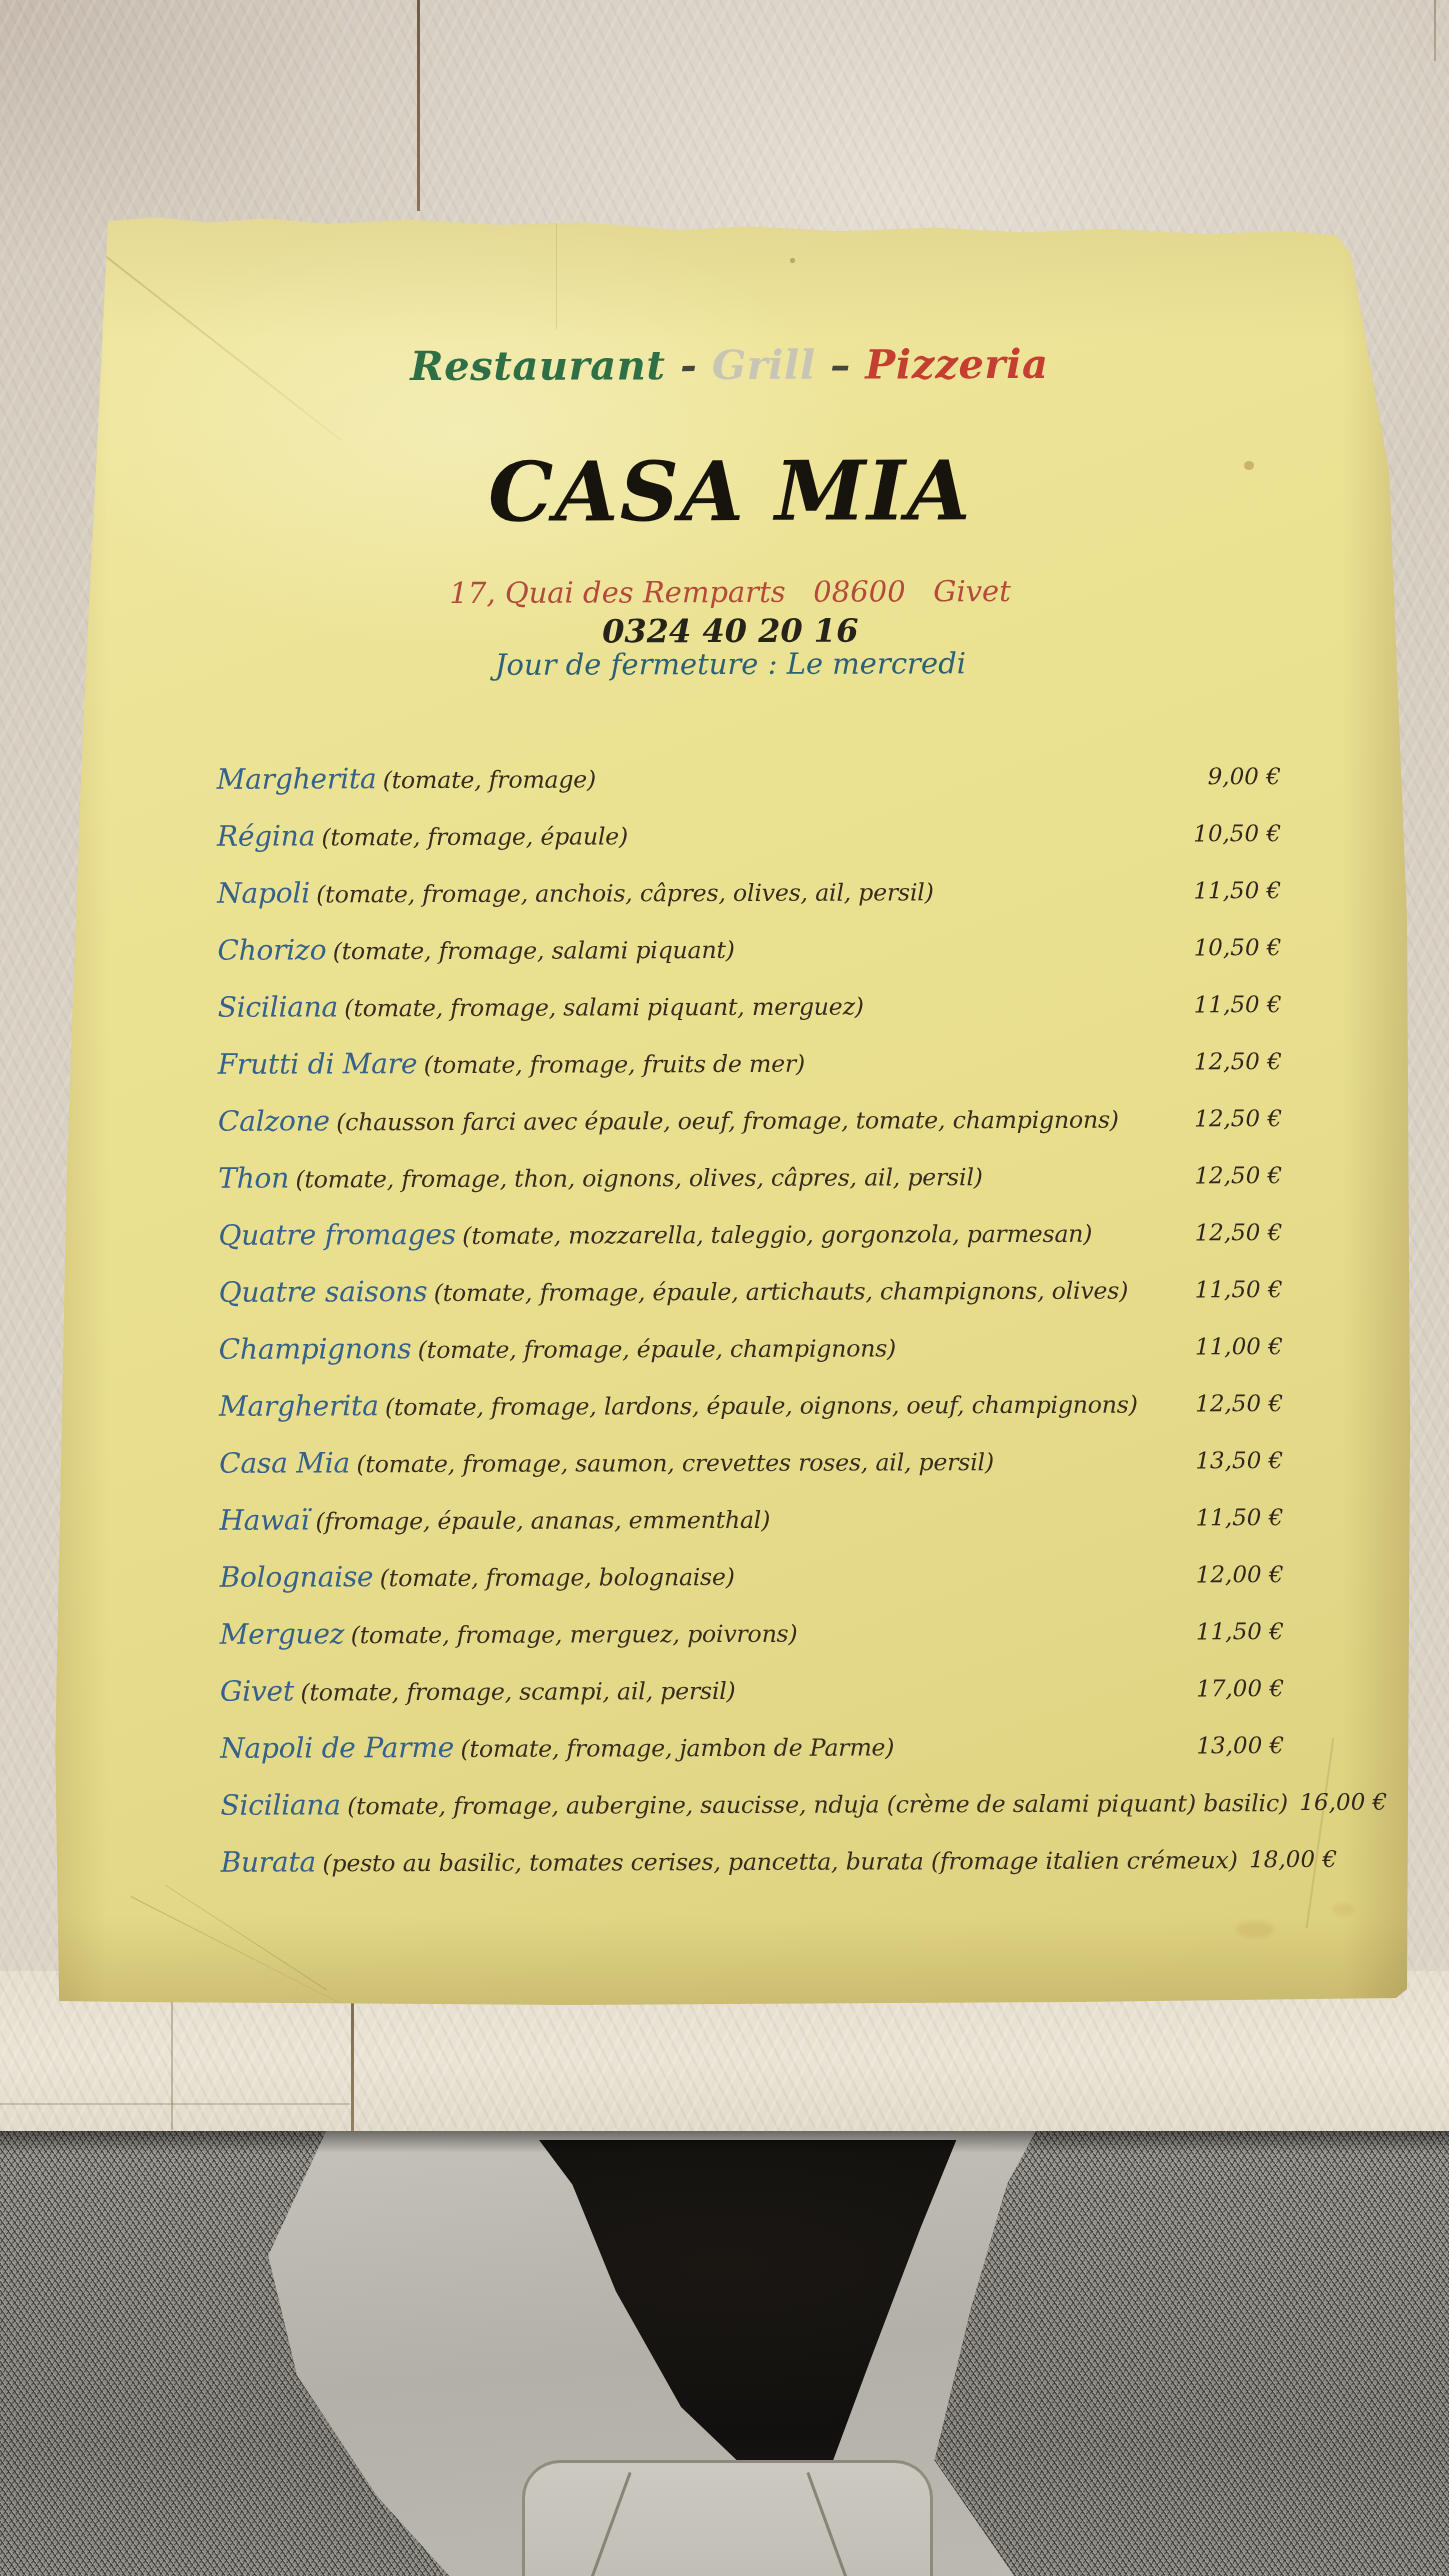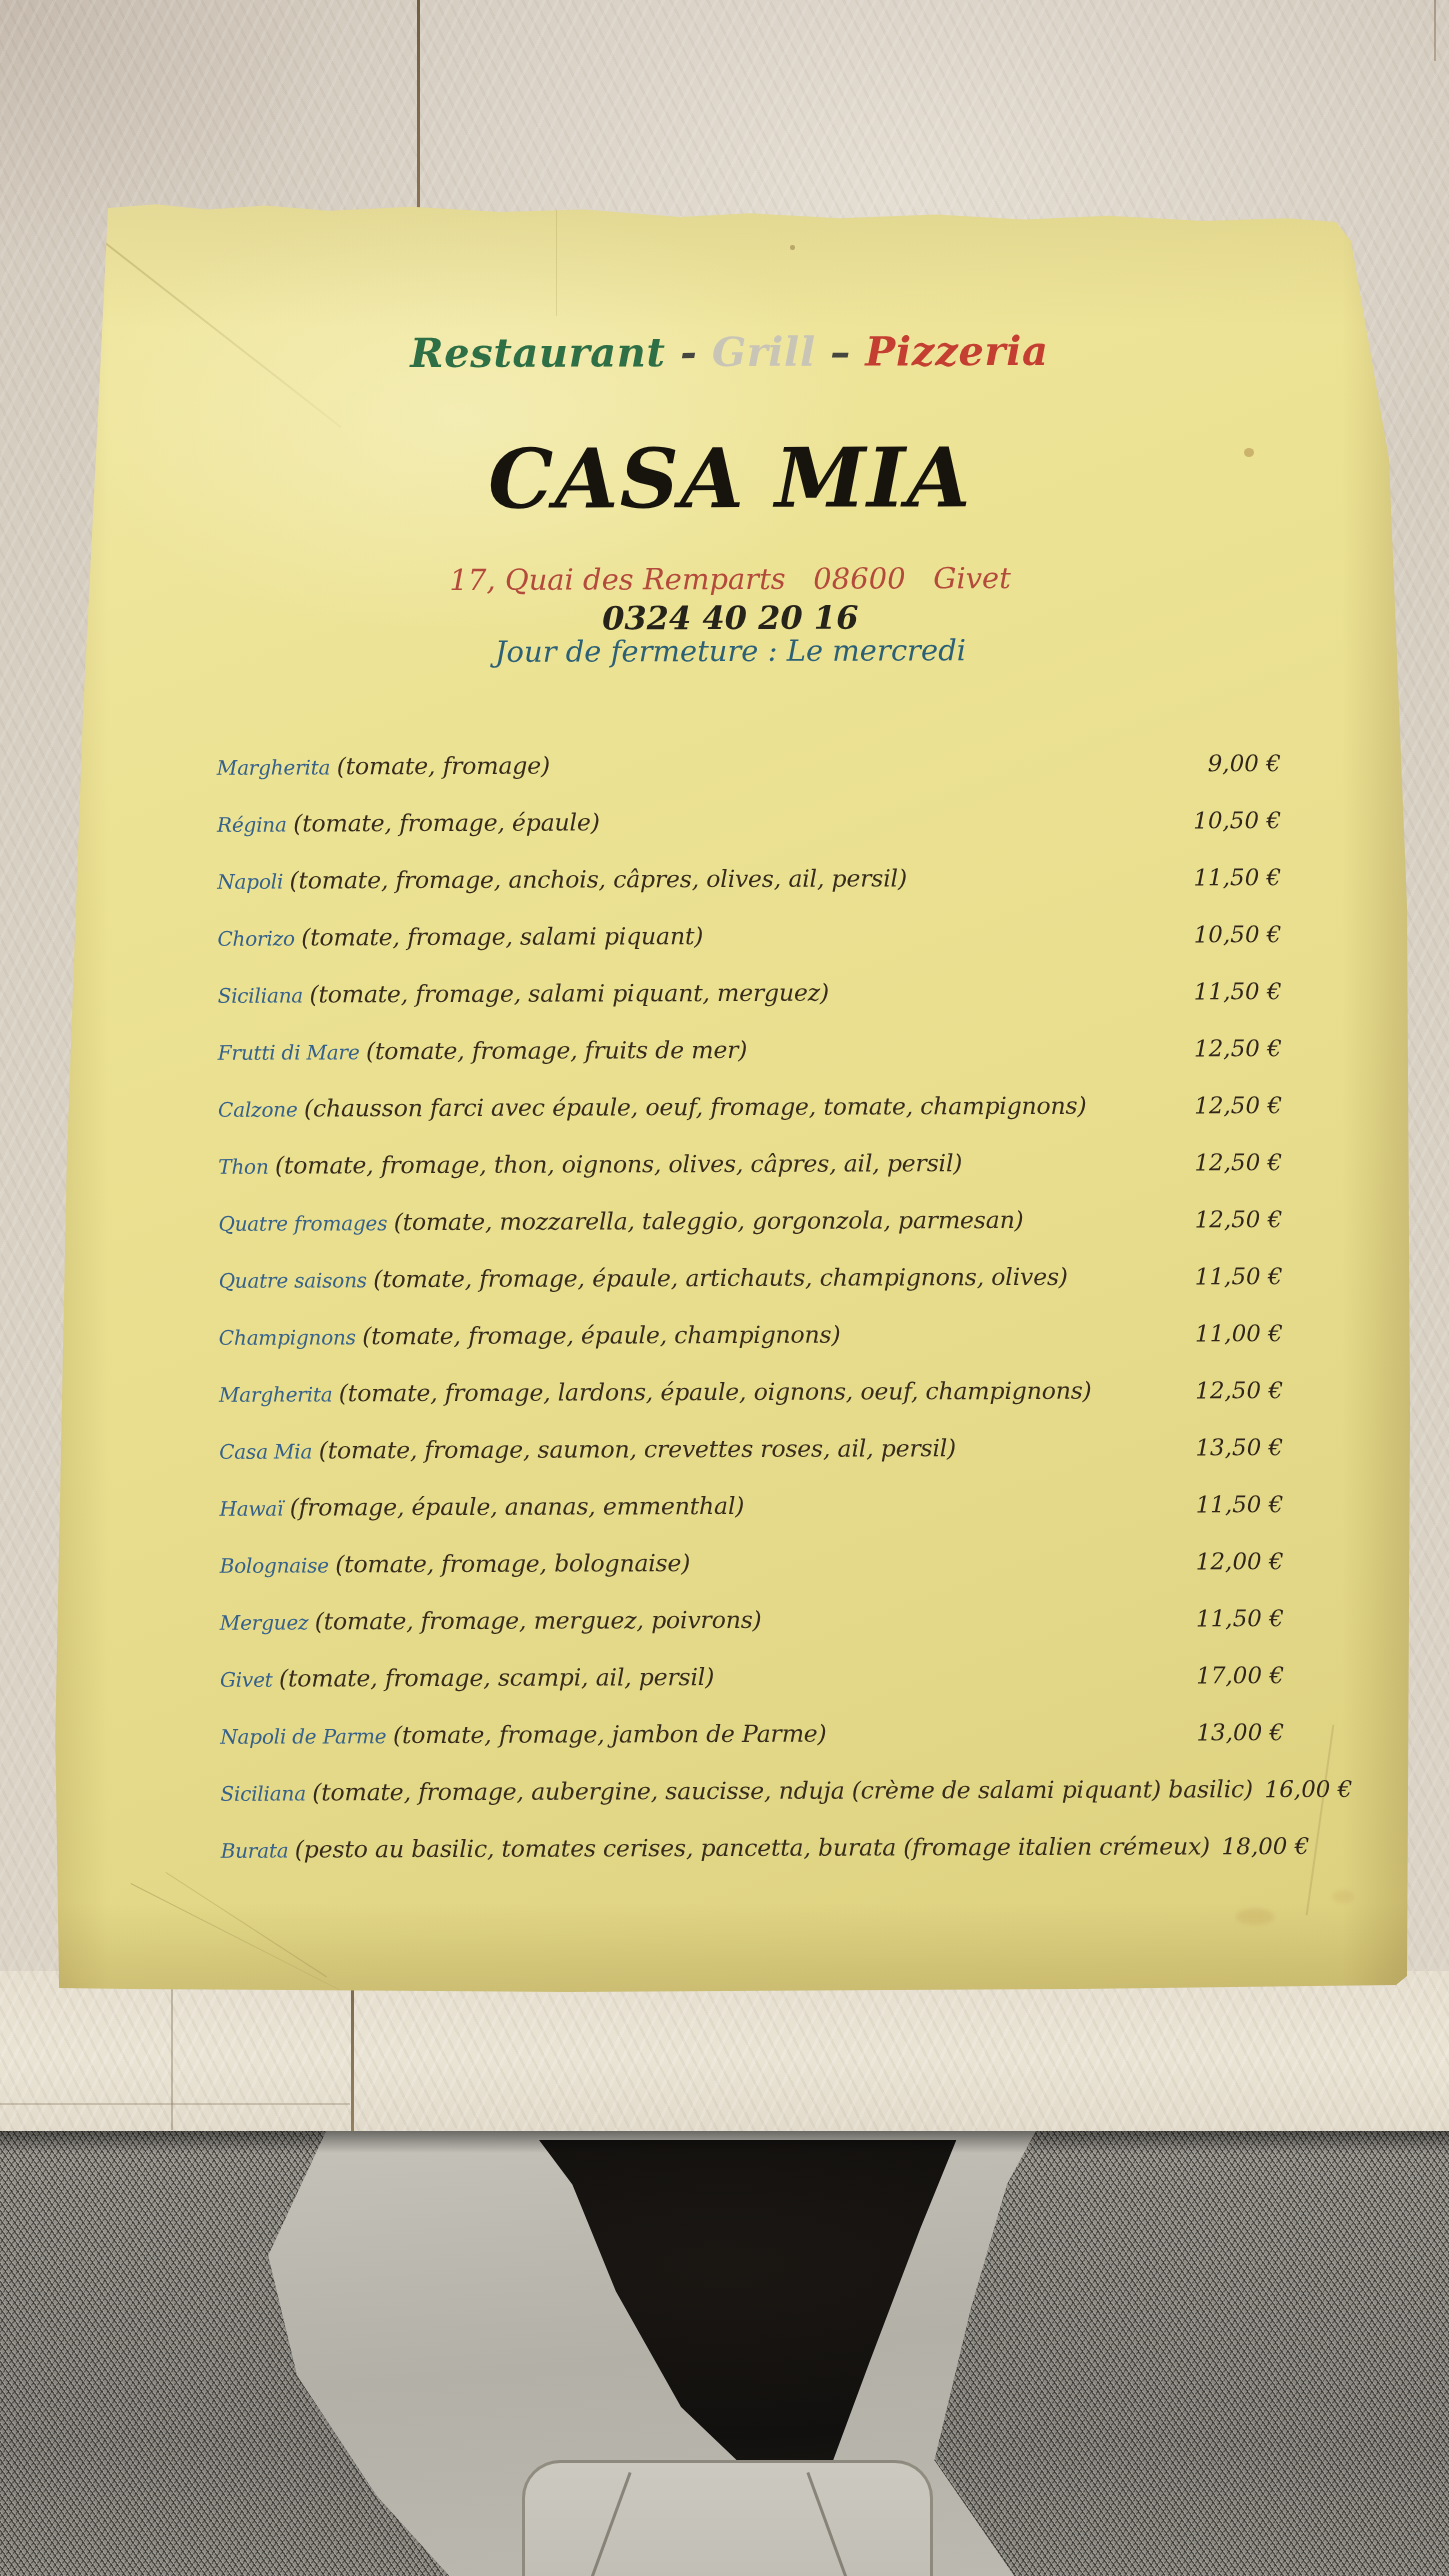--- a/index.html
+++ b/index.html
@@ -31,21 +31,21 @@
     background:linear-gradient(180deg,#e6dfd0 0%,#eae4d5 55%,#e2dbcb 100%);
     border-bottom:5.1px solid rgba(90,78,58,.6);
   }
   .band .wall-texture{opacity:.8;}
   .seam-band-strong{left:351px;top:1981px;width:3.2px;height:150px;background:linear-gradient(180deg,#7c6a50,#93805f);}
   .seam-band-faint{left:171px;top:1984px;width:1.9px;height:146px;background:rgba(140,125,100,.45);}
   .band-ridge{position:absolute;left:0;top:2103px;width:350px;height:1.9px;background:rgba(150,135,110,.38);}
 
   
   .paper{
-    position:absolute;left:54px;top:203px;width:1356px;height:1789px;
+    position:absolute;left:54px;top:216px;width:1356px;height:1789px;
     background:linear-gradient(160deg,#f1e8a4 0%,#ece293 30%,#e8de8e 55%,#e2d786 80%,#dcd07e 100%);
     clip-path:polygon(
       54px 5.1px,102px 1.3px,153px 6.4px,211px 2.6px,275px 7.7px,358px 3.8px,447px 9px,
       530px 6.4px,626px 14px,696px 10.2px,786px 15.3px,882px 11.5px,971px 16.6px,
       1054px 12.8px,1150px 18px,1233px 15.3px,1282px 19px,
       1297px 38px,1335px 256px,1353px 703px,1356px 1214px,1353px 1773px,1342px 1782px,
       1022px 1786px,511px 1789px,77px 1786px,5.1px 1785px,
       1.3px 1533px,12.8px 958px,29px 511px,45px 192px);
     filter:drop-shadow(4.5px 6.4px 7.7px rgba(75,58,30,.42));
   }
@@ -80,21 +80,21 @@
   .tag-grill{color:#c9c5b6;}
   .tag-pizzeria{color:#c43f32;}
   .title{top:234px;font-size:82px;font-weight:bold;letter-spacing:1.3px;color:#17140e;line-height:1;}
   .address{top:359px;font-size:29px;color:#b34a3c;}
   .phone{top:396px;font-size:32px;font-weight:bold;color:#26231b;}
   .closing{top:431px;font-size:29px;color:#2b6076;}
 
   .menu-list{position:absolute;left:164px;right:128px;top:533px;}
   .menu-row{height:57px;display:flex;justify-content:space-between;align-items:center;}
   .item-text{white-space:nowrap;letter-spacing:-0.2px;}
-  .item-name{font-size:20px;color:#35618b;text-align:right;}
+  .item-name{font-size:28px;color:#35618b;text-align:right;}
   .item-desc{font-size:23.6px;color:#372c1b;margin-left:6.4px;}
   .item-price{font-size:23px;color:#30261a;white-space:nowrap;padding-left:11.5px;}
 
   
   .fabric{position:absolute;left:0;top:2131px;width:1449px;height:445px;background:#8f8c85;overflow:hidden;}
   .fabric-shade-top{position:absolute;left:0;top:0;width:100%;height:22px;
     background:linear-gradient(180deg, rgba(0,0,0,.45), rgba(0,0,0,0));z-index:6;}
   .smooth-mid{position:absolute;inset:0;
     background:linear-gradient(175deg,#c7c4bb 0%,#b3b0a8 50%,#bdbab1 100%);
     clip-path:polygon(17% 0, 83% 0, 79% 100%, 21% 100%);z-index:1;}

